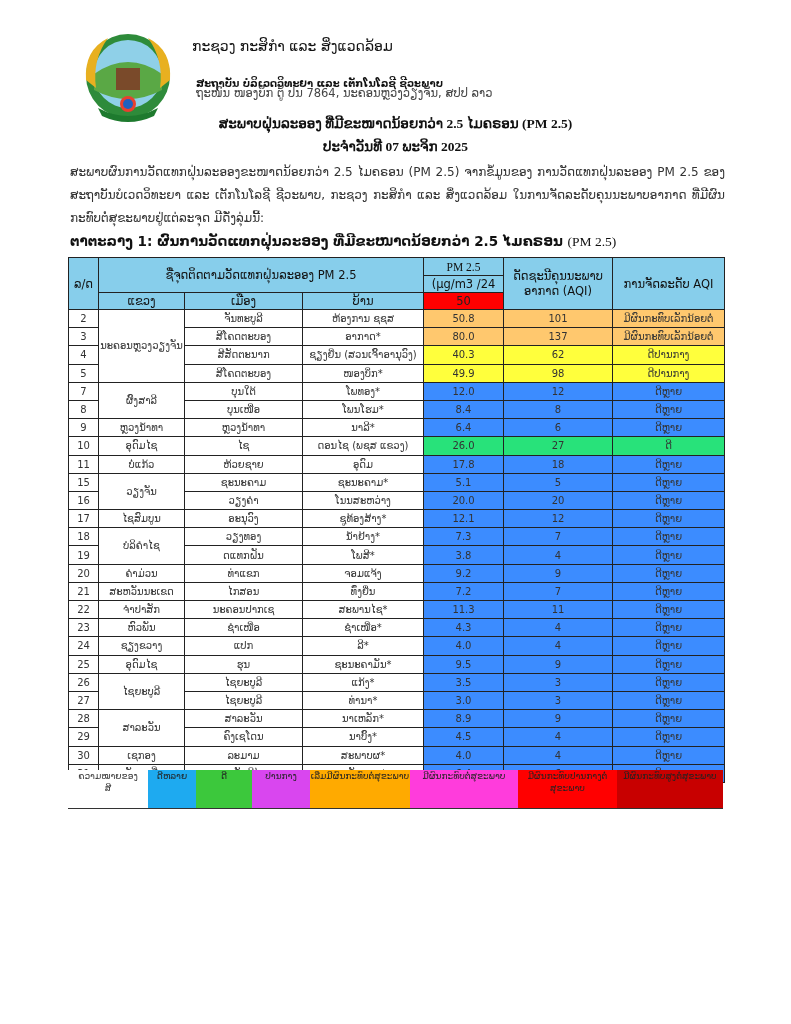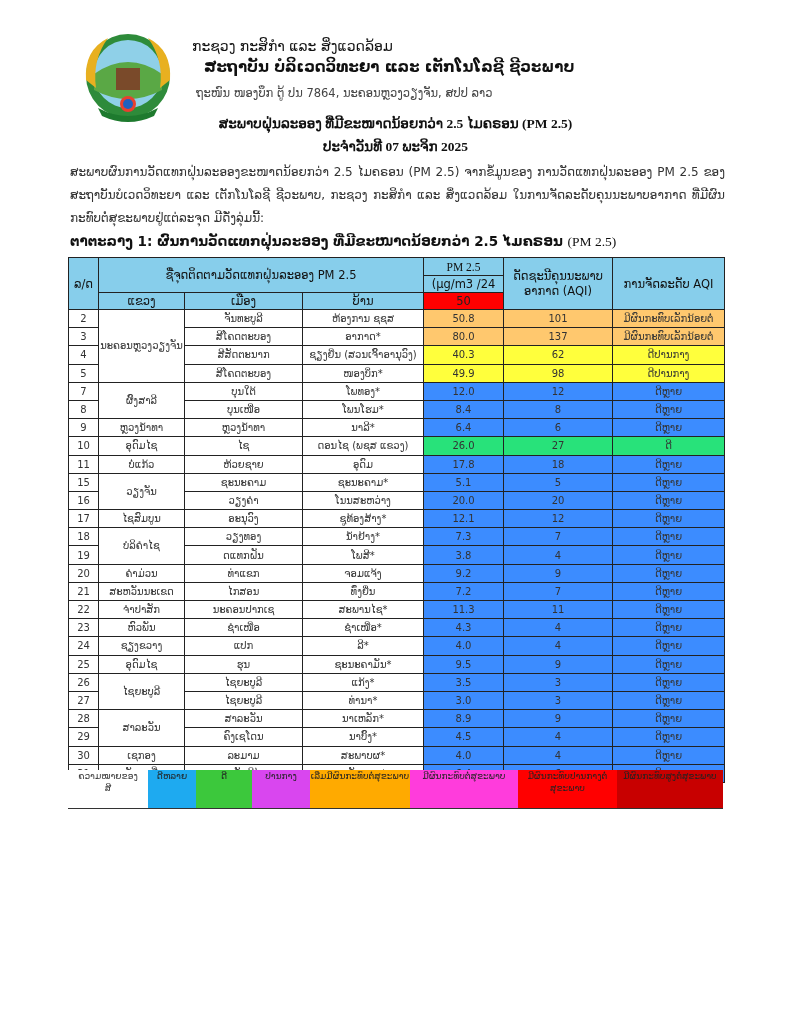--- a/index.html
+++ b/index.html
@@ -1,20 +1,20 @@
 <!DOCTYPE html>
 <html><head>
 <meta charset="utf-8">
 <style>
   html, body { margin:0; padding:0; background:#ffffff; }
   body { width:791px; height:1024px; position:relative; overflow:hidden; font-family:"DejaVu Sans", sans-serif; color:#111; }
   .logo { position:absolute; left:78px; top:30px; width:100px; height:92px; }
   .hdr-line { position:absolute; white-space:nowrap; }
   .h1 { left:192px; top:38px; font-size:14px; font-weight:normal; }
-  .h2 { left:196px; top:58px; font-size:15px; font-weight:bold;margin-left:8px; }
+  .h2 { left:196px; top:78px; font-size:10px; font-weight:bold; }
   .h3 { left:196px; top:86px; font-size:11.5px; color:#444; }
   .title { left:0; width:791px; text-align:center; top:115px; font-size:13.5px; font-weight:bold; font-family:"Liberation Serif","DejaVu Serif", serif; }
   .date { left:0; width:791px; text-align:center; top:138px; font-size:13.5px; font-weight:bold; font-family:"Liberation Serif","DejaVu Serif", serif; }
   .para { position:absolute; left:70px; top:161px; width:655px; font-size:12px; line-height:23px; color:#333; text-align:justify; }
   .tcap { left:70px; top:233px; font-size:13.5px; font-weight:bold; }
   .tcap .ser { font-family:"Liberation Serif","DejaVu Serif", serif; font-weight:normal;text-align:center; }
 
   table.main { position:absolute; left:68px; top:257px; width:656px; border-collapse:collapse; table-layout:fixed; font-size:10px; }
   table.main td, table.main th { border:1px solid #222; padding:0; text-align:center; vertical-align:middle; overflow:hidden; white-space:nowrap; }
   table.main th { background:#87ceeb; font-weight:normal; }

